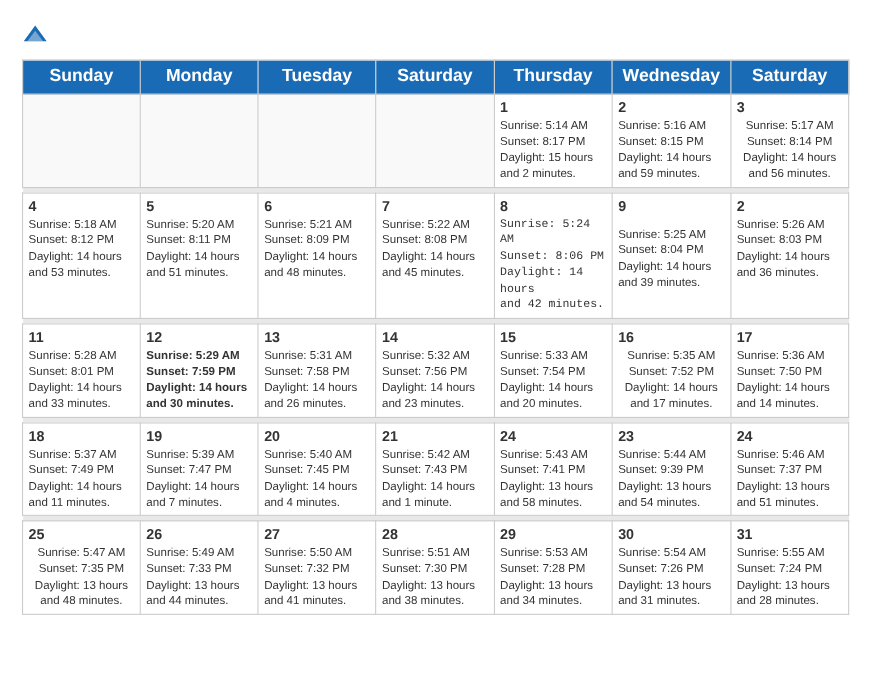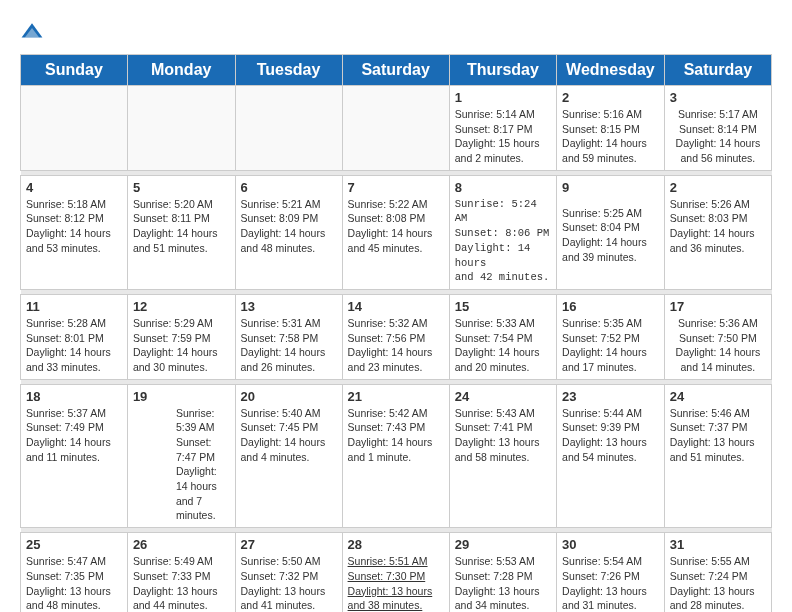--- a/index.html
+++ b/index.html
@@ -205,21 +205,21 @@
       <tr>
         <td>
           <span class="day-number">11</span>
           <div class="day-info" style="white-space: pre-line;">Sunrise: 5:28 AM
 Sunset: 8:01 PM
 Daylight: 14 hours
 and 33 minutes.</div>
         </td>
         <td>
           <span class="day-number">12</span>
-          <div class="day-info" style="white-space: pre-line;">Sunrise: 5:29 AM
+          <div class="day-info" style="white-space: pre-line; font-weight: bold;">Sunrise: 5:29 AM
 Sunset: 7:59 PM
 Daylight: 14 hours
 and 30 minutes.</div>
         </td>
         <td>
           <span class="day-number">13</span>
           <div class="day-info" style="white-space: pre-line;">Sunrise: 5:31 AM
 Sunset: 7:58 PM
 Daylight: 14 hours
 and 26 minutes.</div>
@@ -233,47 +233,47 @@
         </td>
         <td>
           <span class="day-number">15</span>
           <div class="day-info" style="white-space: pre-line;">Sunrise: 5:33 AM
 Sunset: 7:54 PM
 Daylight: 14 hours
 and 20 minutes.</div>
         </td>
         <td>
           <span class="day-number">16</span>
-          <div class="day-info" style="white-space: pre-line;">Sunrise: 5:35 AM
+          <div class="day-info" style="white-space: pre-line; text-align: center;">Sunrise: 5:35 AM
 Sunset: 7:52 PM
 Daylight: 14 hours
 and 17 minutes.</div>
         </td>
         <td>
           <span class="day-number">17</span>
-          <div class="day-info" style="white-space: pre-line; text-align: center;">Sunrise: 5:36 AM
+          <div class="day-info" style="white-space: pre-line;">Sunrise: 5:36 AM
 Sunset: 7:50 PM
 Daylight: 14 hours
 and 14 minutes.</div>
         </td>
       </tr>
       <tr>
         <td colspan="7" style="padding: 2px; background: rgb(232, 232, 232); border: none; height: 4px;"></td>
       </tr>
       <tr>
         <td>
           <span class="day-number">18</span>
           <div class="day-info" style="white-space: pre-line;">Sunrise: 5:37 AM
 Sunset: 7:49 PM
 Daylight: 14 hours
 and 11 minutes.</div>
         </td>
         <td>
           <span class="day-number">19</span>
-          <div class="day-info" style="white-space: pre-line; margin-left: 43px;">Sunrise: 5:39 AM
+          <div class="day-info" style="white-space: pre-line;">Sunrise: 5:39 AM
 Sunset: 7:47 PM
 Daylight: 14 hours
 and 7 minutes.</div>
         </td>
         <td>
           <span class="day-number">20</span>
           <div class="day-info" style="white-space: pre-line;">Sunrise: 5:40 AM
 Sunset: 7:45 PM
 Daylight: 14 hours
 and 4 minutes.</div>
@@ -306,42 +306,42 @@
 Daylight: 13 hours
 and 51 minutes.</div>
         </td>
       </tr>
       <tr>
         <td colspan="7" style="padding: 2px; background: rgb(232, 232, 232); border: none; height: 4px;"></td>
       </tr>
       <tr>
         <td>
           <span class="day-number">25</span>
-          <div class="day-info" style="white-space: pre-line;">Sunrise: 5:47 AM
+          <div class="day-info" style="white-space: pre-line; text-align: center;">Sunrise: 5:47 AM
 Sunset: 7:35 PM
 Daylight: 13 hours
 and 48 minutes.</div>
         </td>
         <td>
           <span class="day-number">26</span>
           <div class="day-info" style="white-space: pre-line;">Sunrise: 5:49 AM
 Sunset: 7:33 PM
 Daylight: 13 hours
 and 44 minutes.</div>
         </td>
         <td>
           <span class="day-number">27</span>
           <div class="day-info" style="white-space: pre-line;">Sunrise: 5:50 AM
 Sunset: 7:32 PM
 Daylight: 13 hours
 and 41 minutes.</div>
         </td>
         <td>
           <span class="day-number">28</span>
-          <div class="day-info" style="white-space: pre-line; text-decoration: underline;">Sunrise: 5:51 AM
+          <div class="day-info" style="white-space: pre-line;">Sunrise: 5:51 AM
 Sunset: 7:30 PM
 Daylight: 13 hours
 and 38 minutes.</div>
         </td>
         <td>
           <span class="day-number">29</span>
           <div class="day-info" style="white-space: pre-line;">Sunrise: 5:53 AM
 Sunset: 7:28 PM
 Daylight: 13 hours
 and 34 minutes.</div>

